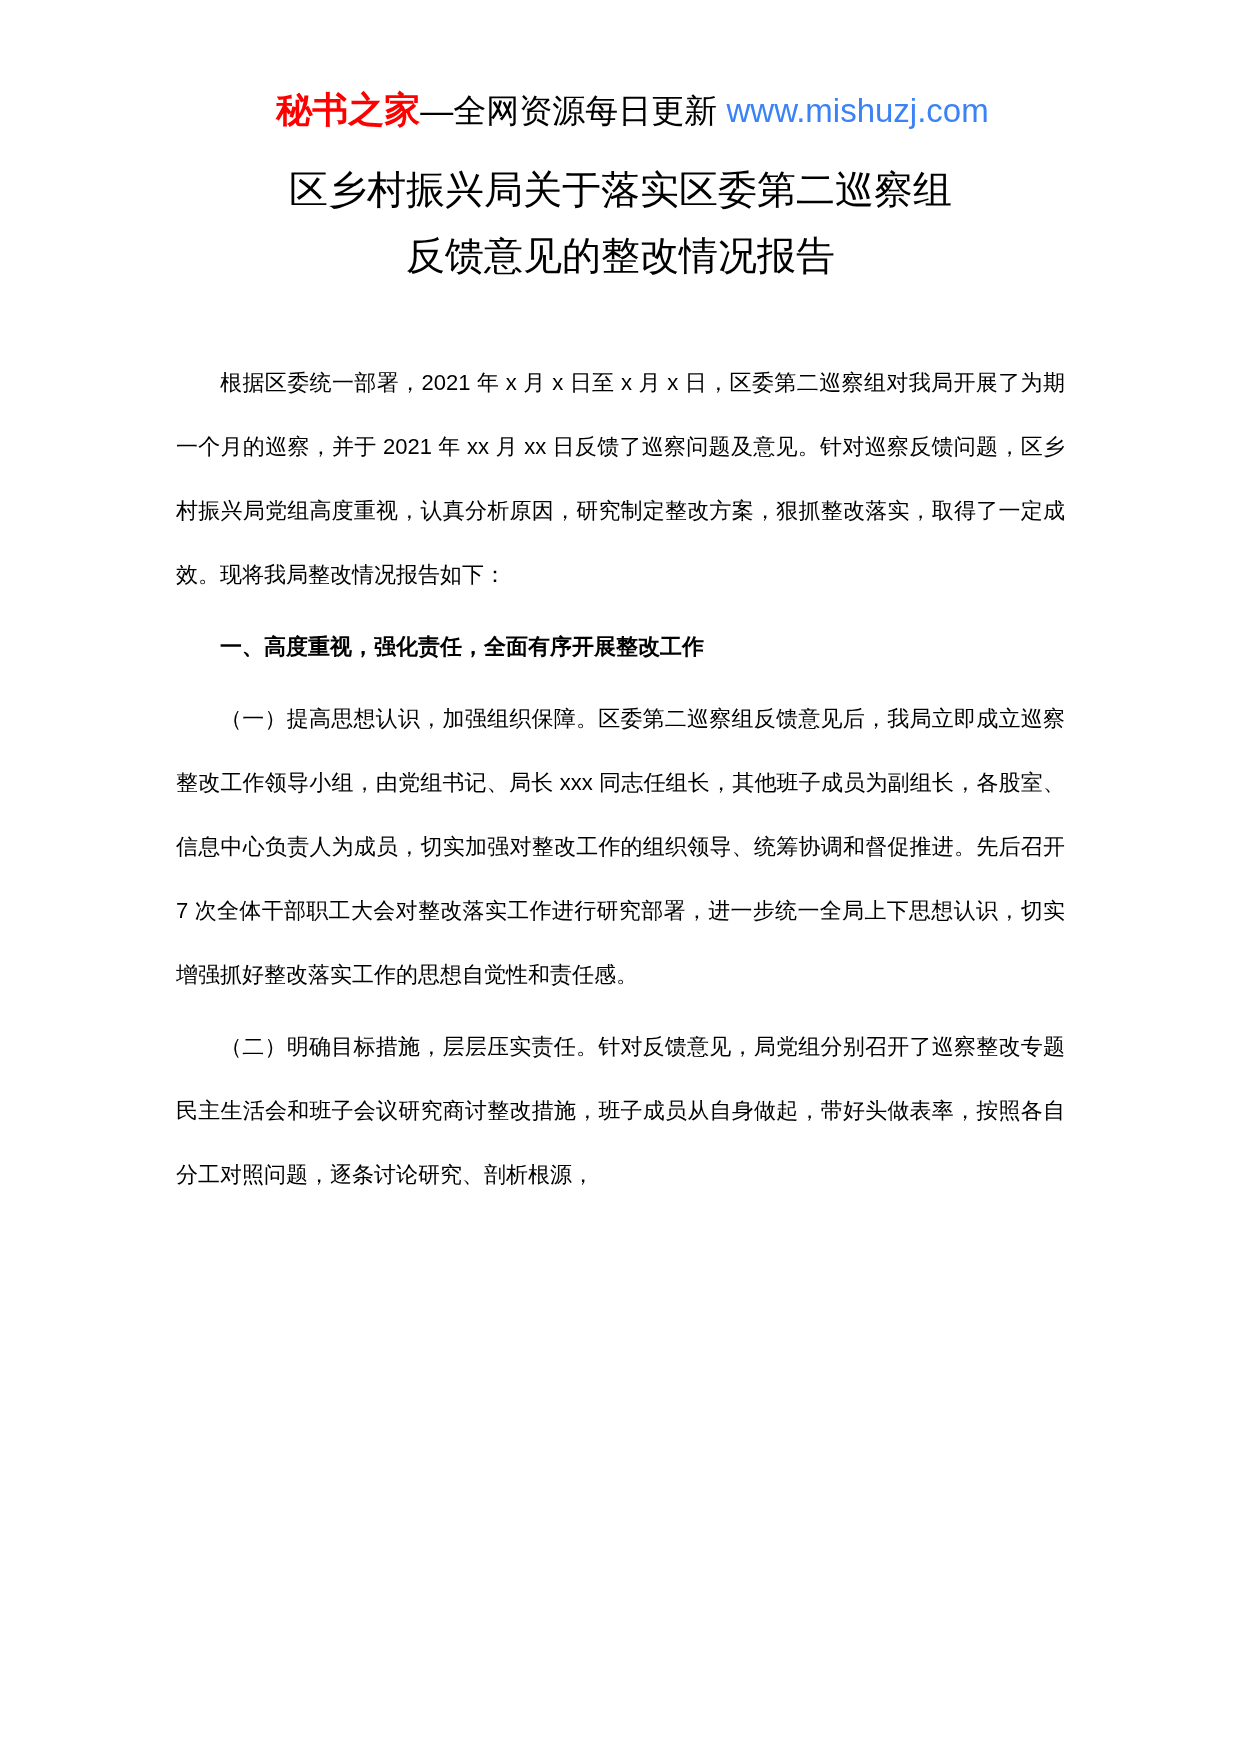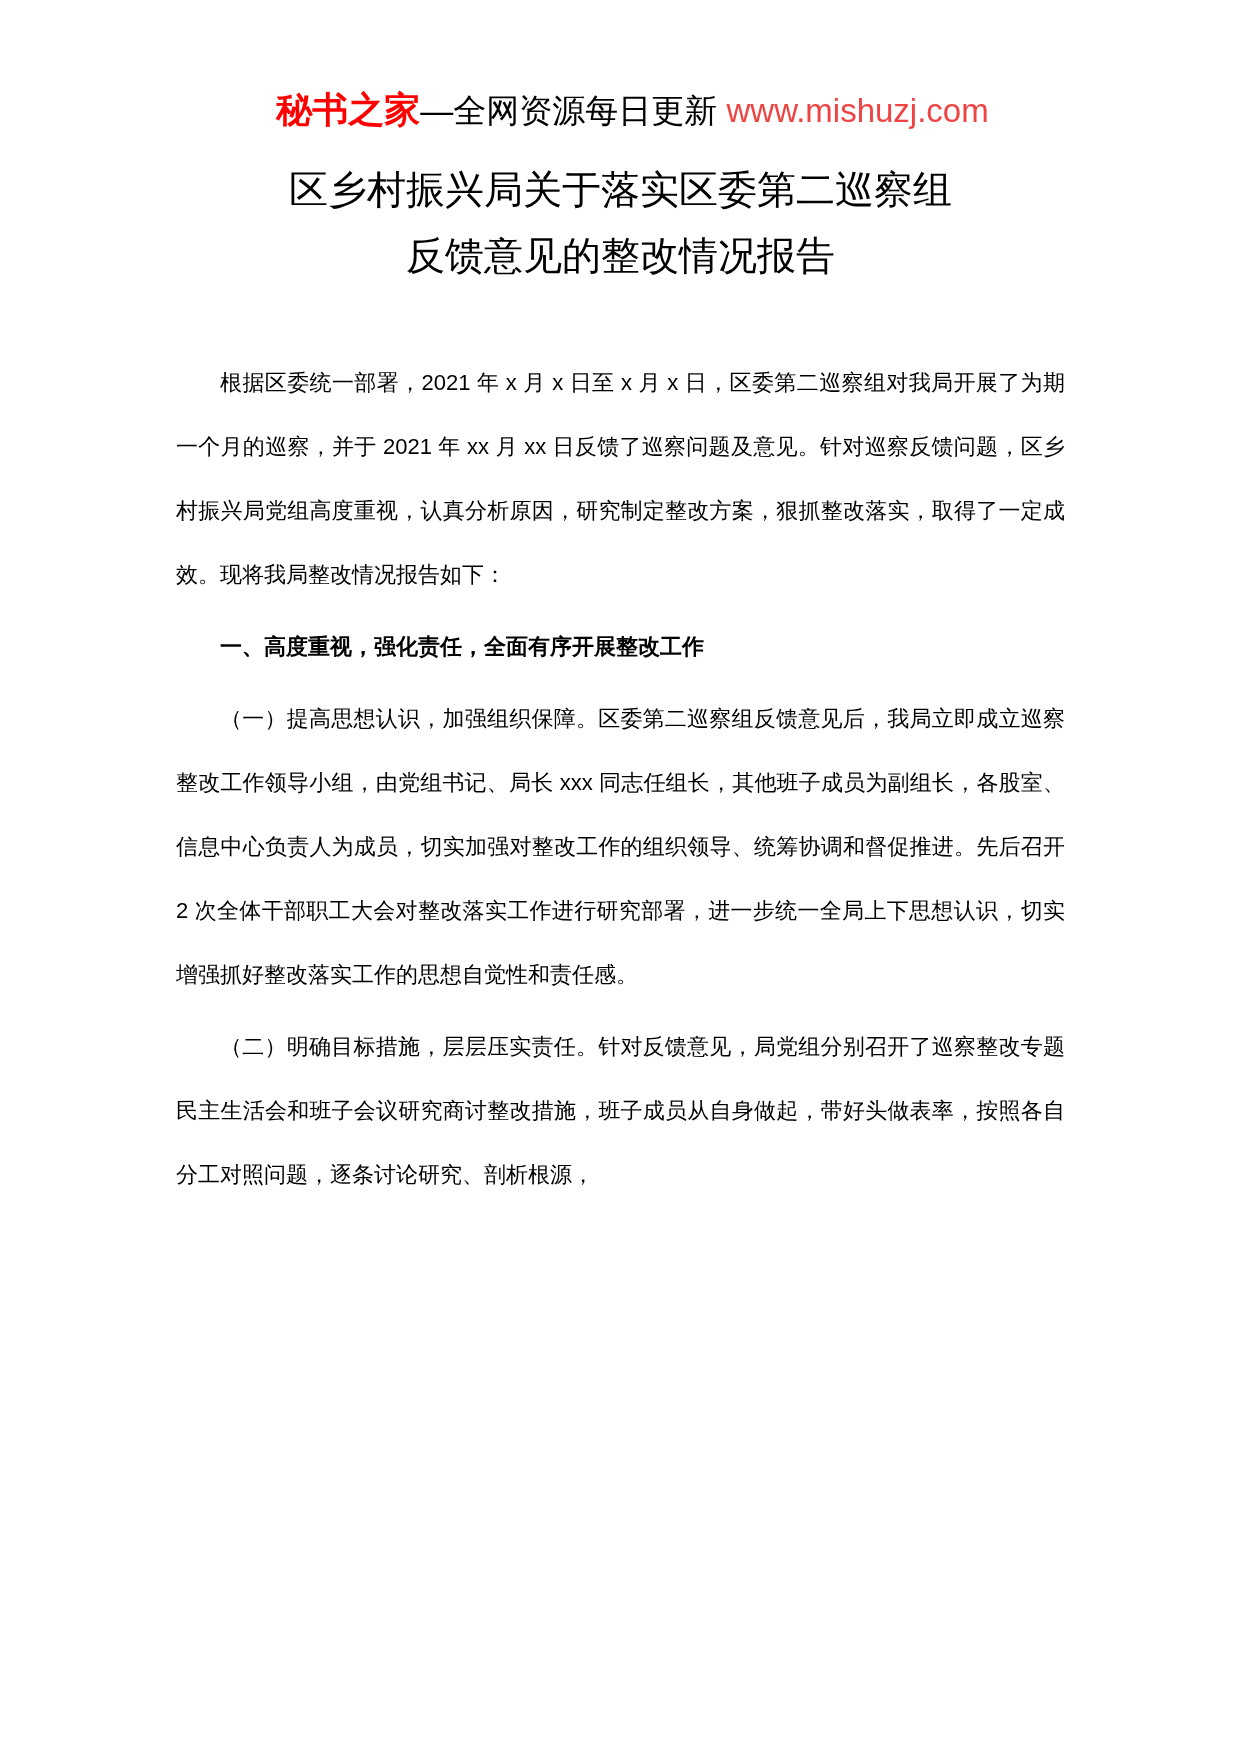--- a/index.html
+++ b/index.html
@@ -27,21 +27,21 @@
     font-weight: 700;
     font-size: 36px;
     margin-left: 24px;
   }
   .site-header .tagline {
     color: #000000;
     font-weight: 400;
     margin-top: 46px;
   }
   .site-header .url {
-    color: #ef4444;
+    color: #3b82f6;
     font-weight: 400;
     cursor: pointer;
   }
   
   .doc-title {
     margin: 24px 0 0 0;
     text-align: center;
     font-size: 39px;
     line-height: 66px;
     font-weight: 400;
@@ -75,18 +75,18 @@
     </div>
 
     <h1 class="doc-title">
       <span>区乡村振兴局关于落实区委第二巡察组</span><br>
       <span>反馈意见的整改情况报告</span>
     </h1>
 
     <div class="body-block">
       <p class="para">根据区委统一部署，2021 年 x 月 x 日至 x 月 x 日，区委第二巡察组对我局开展了为期一个月的巡察，并于 2021 年 xx 月 xx 日反馈了巡察问题及意见。针对巡察反馈问题，区乡村振兴局党组高度重视，认真分析原因，研究制定整改方案，狠抓整改落实，取得了一定成效。现将我局整改情况报告如下：</p>
       <p class="para heading">一、高度重视，强化责任，全面有序开展整改工作</p>
-      <p class="para">（一）提高思想认识，加强组织保障。区委第二巡察组反馈意见后，我局立即成立巡察整改工作领导小组，由党组书记、局长 xxx 同志任组长，其他班子成员为副组长，各股室、信息中心负责人为成员，切实加强对整改工作的组织领导、统筹协调和督促推进。先后召开 2 次全体干部职工大会对整改落实工作进行研究部署，进一步统一全局上下思想认识，切实增强抓好整改落实工作的思想自觉性和责任感。</p>
+      <p class="para">（一）提高思想认识，加强组织保障。区委第二巡察组反馈意见后，我局立即成立巡察整改工作领导小组，由党组书记、局长 xxx 同志任组长，其他班子成员为副组长，各股室、信息中心负责人为成员，切实加强对整改工作的组织领导、统筹协调和督促推进。先后召开 7 次全体干部职工大会对整改落实工作进行研究部署，进一步统一全局上下思想认识，切实增强抓好整改落实工作的思想自觉性和责任感。</p>
       <p class="para">（二）明确目标措施，层层压实责任。针对反馈意见，局党组分别召开了巡察整改专题民主生活会和班子会议研究商讨整改措施，班子成员从自身做起，带好头做表率，按照各自分工对照问题，逐条讨论研究、剖析根源，</p>
     </div>
 
   </div>
 </div>
 
 </body></html>

